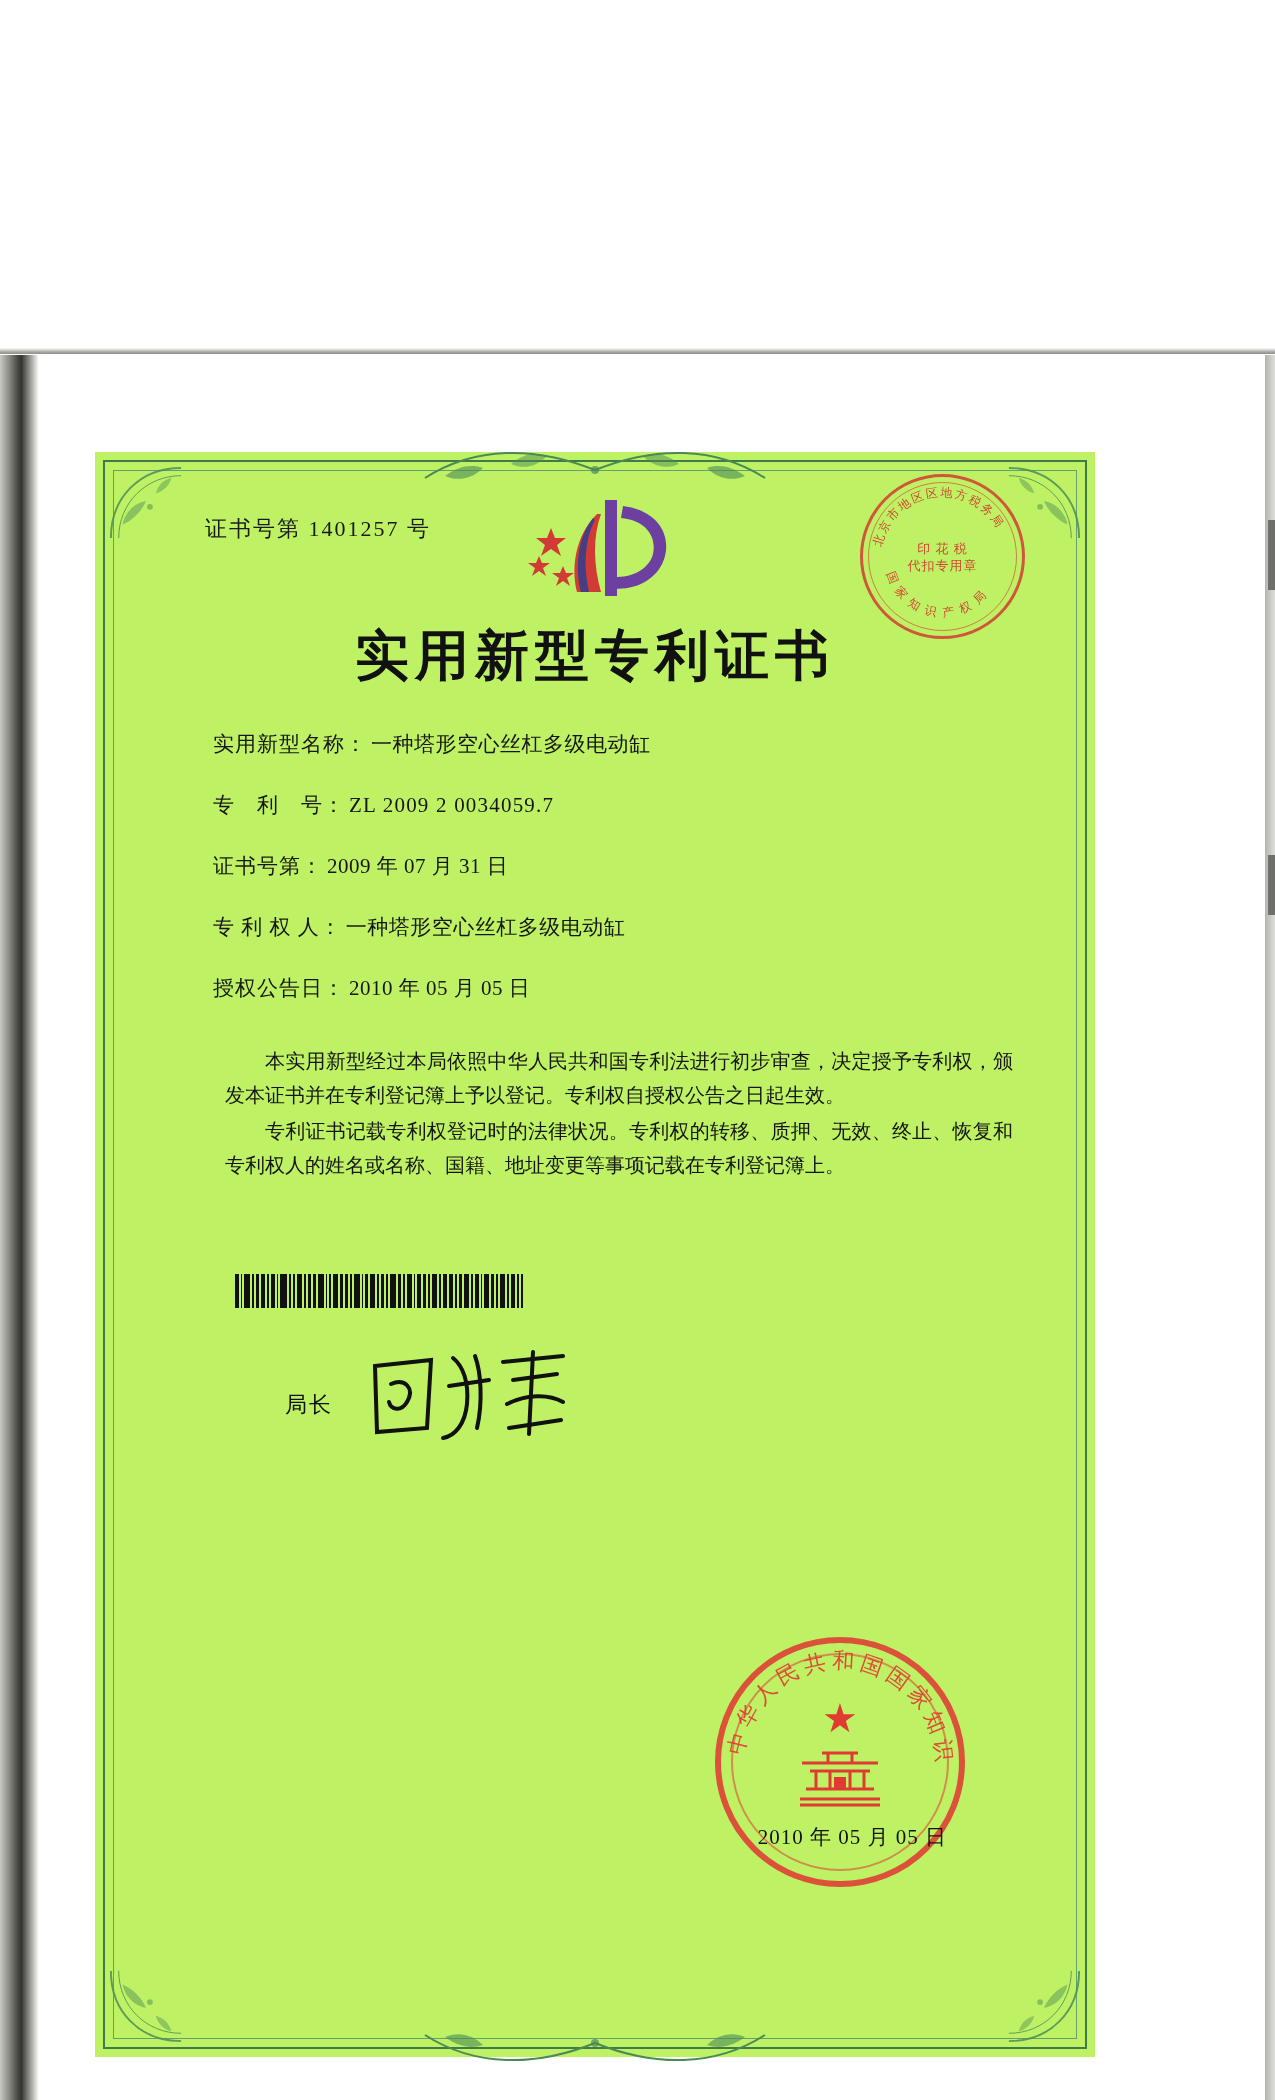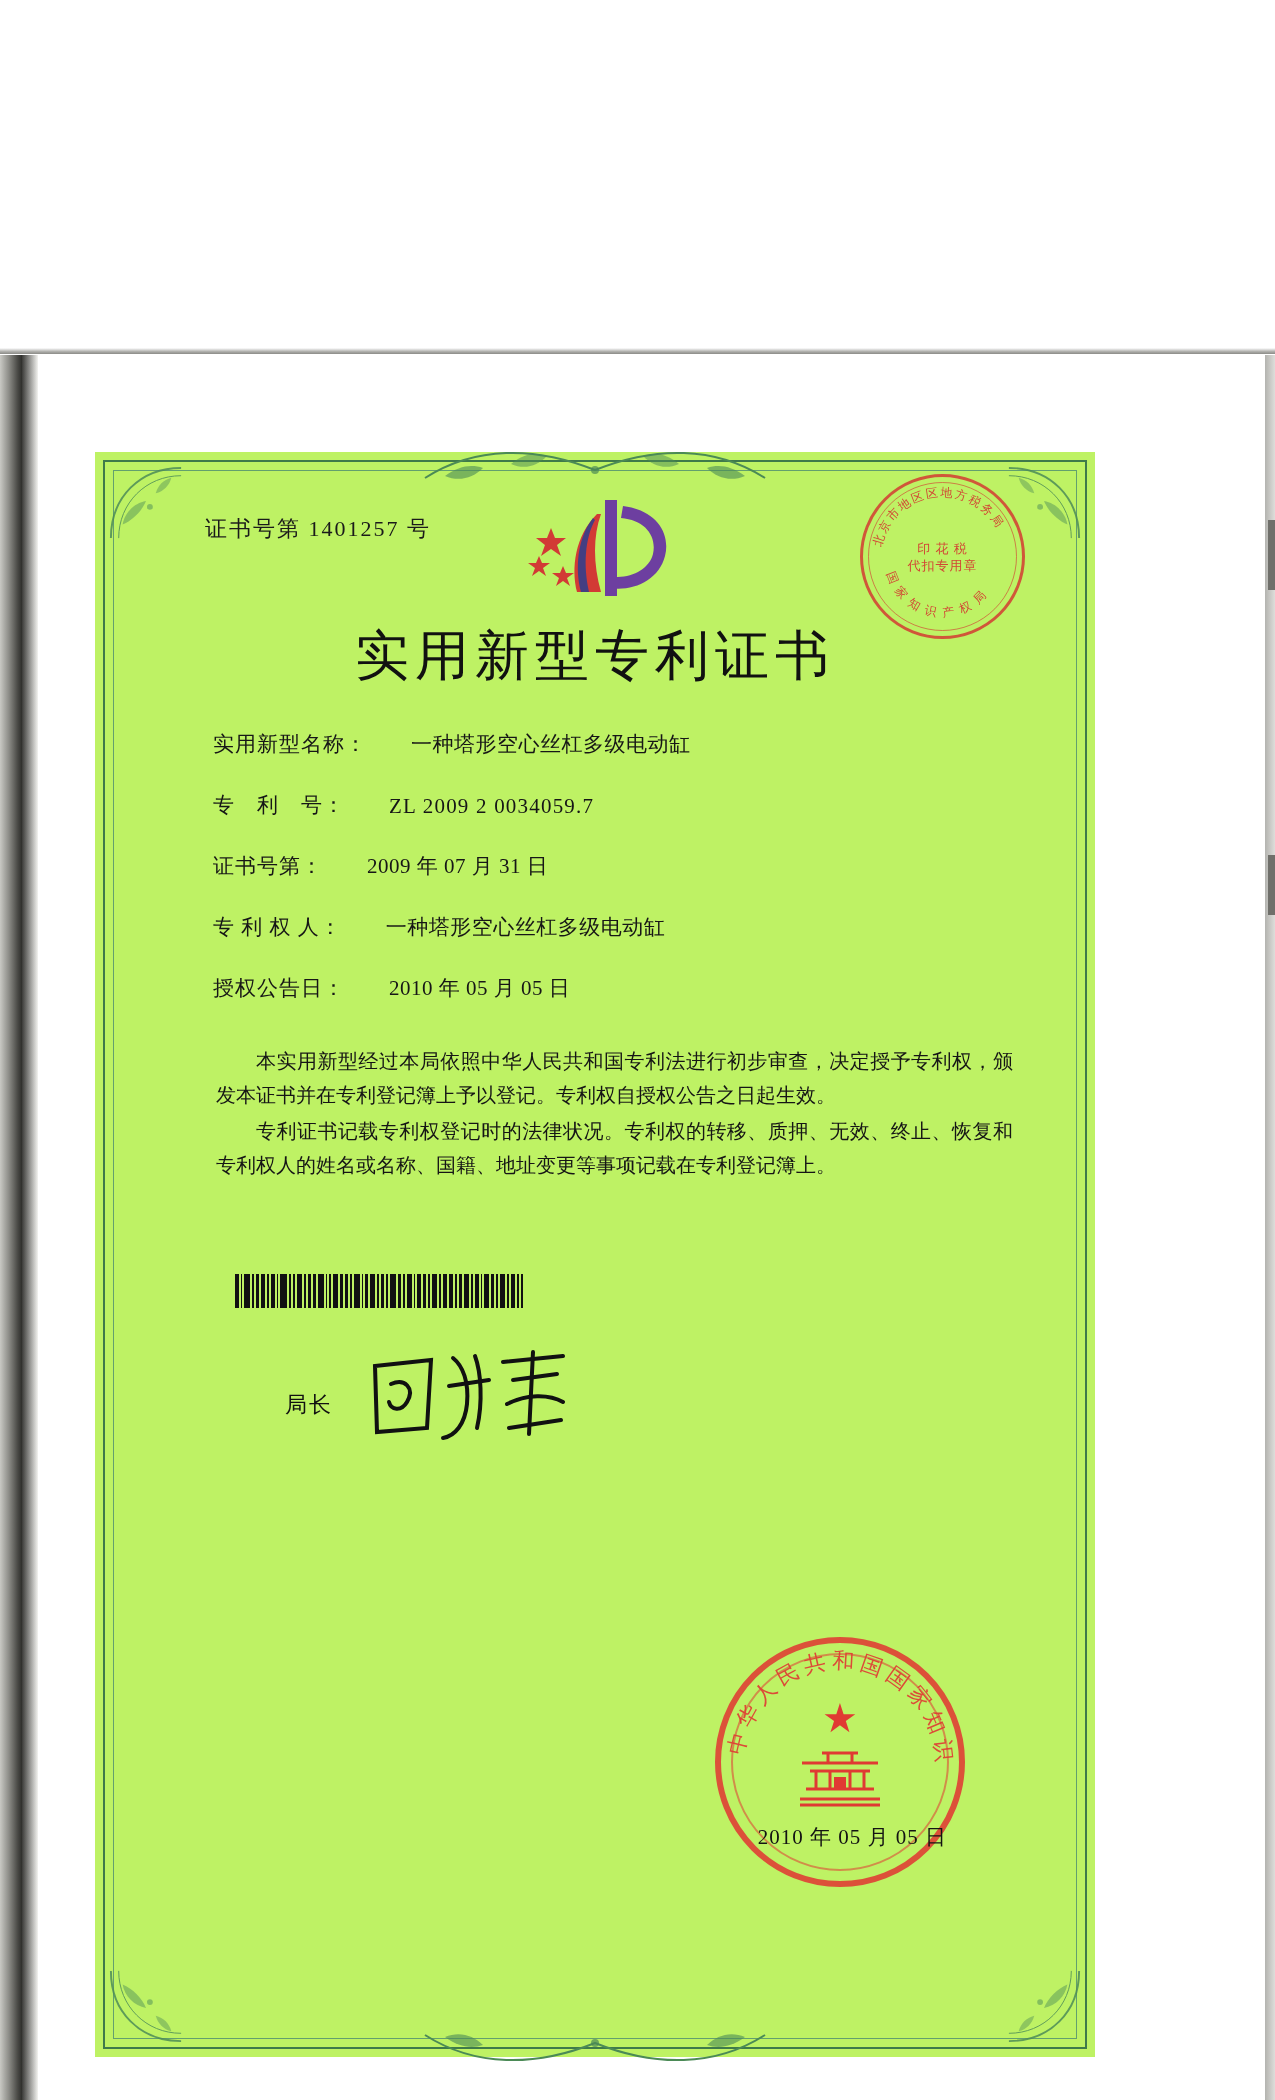--- a/index.html
+++ b/index.html
@@ -131,21 +131,21 @@
     width: 180px;
     height: 120px;
   }
 
   .cert-title {
     position: absolute;
     left: 0; right: 0;
     top: 168px;
     text-align: center;
     font-size: 54px;
-    font-weight: normal;
+    font-weight: bold;
     letter-spacing: 6px;
     color: #111;
     font-family: "DejaVu Serif", serif;
   }
 
   
   .stamp-top {
     position: absolute;
     right: 70px;
     top: 22px;
@@ -188,26 +188,25 @@
 
   
   .fields {
     position: absolute;
     left: 118px;
     top: 278px;
     width: 790px;
   }
   .field-row {
     display: flex;
-    align-items: flex-end;
+    align-items: center;
     margin-bottom: 33px;
     font-size: 21px;
     color: #161616;
     white-space: nowrap;
-    gap: 40px;
   }
   .field-label {
     color: #161616;
     letter-spacing: 1px;
   }
   .field-value {
     margin-left: 4px;
     color: #161616;
     letter-spacing: 0.5px;
   }
@@ -221,21 +220,21 @@
     position: absolute;
     left: 118px;
     top: 592px;
     width: 800px;
     font-size: 20px;
     line-height: 34px;
     color: #151515;
     text-align: justify;
   }
   .paragraphs p {
-    margin: 0 0 2px 3px;
+    margin: 0 0 2px 12px;
     text-indent: 2em;
   }
 
   
   .barcode {
     position: absolute;
     left: 140px;
     top: 822px;
     width: 290px;
     height: 34px;

